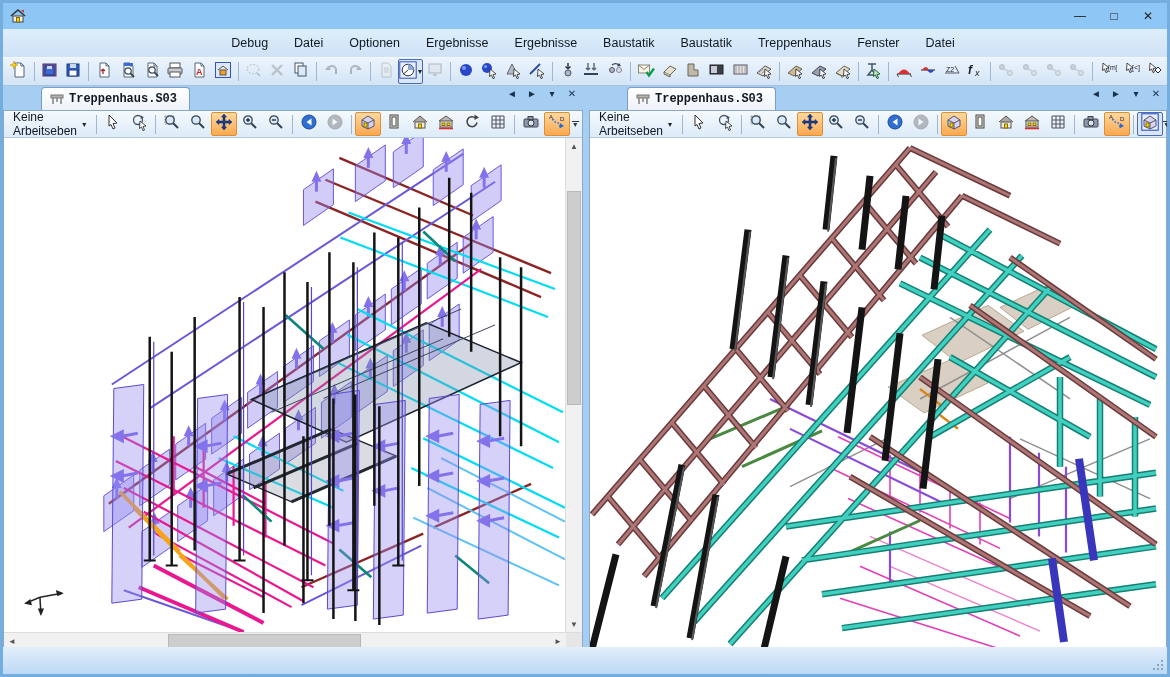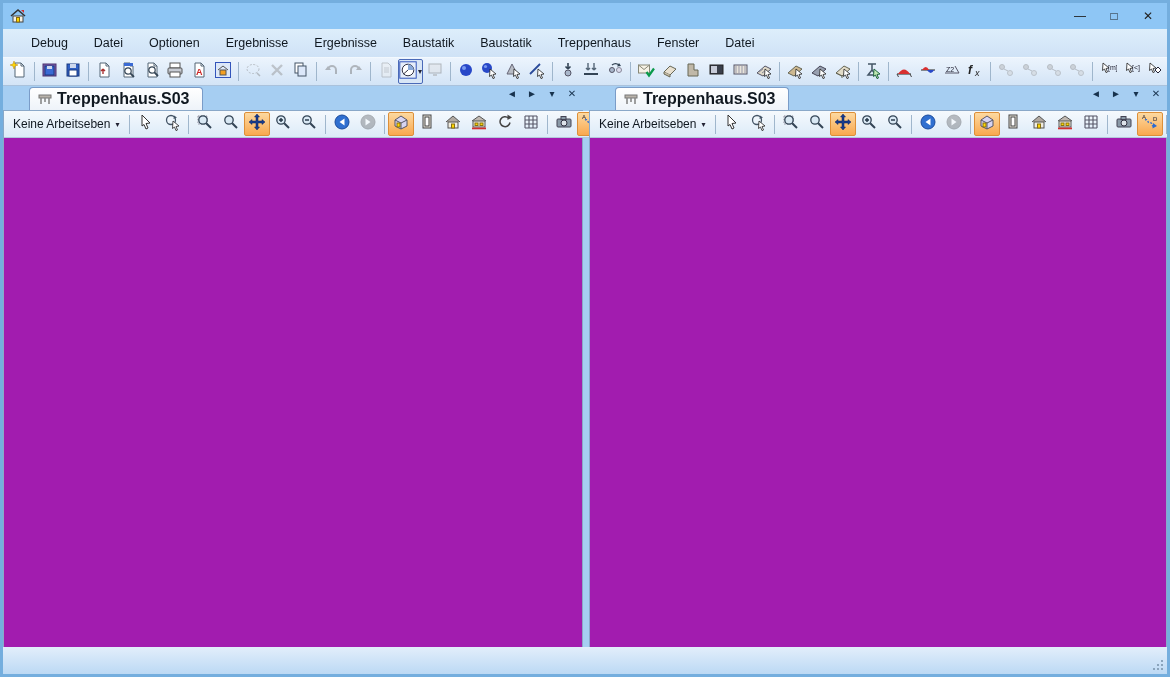--- a/index.html
+++ b/index.html
@@ -4,42 +4,42 @@
 <style>
   html,body{margin:0;padding:0;background:#e8e8e8;font-family:"Liberation Sans",sans-serif;}
   .window{position:relative;width:1170px;height:677px;background:#a6cef2;border:3px solid #74aede;box-sizing:border-box;overflow:hidden;}
   
   .titlebar{position:absolute;top:0;left:0;right:0;height:26px;background:#8ec6f5;display:flex;align-items:center;}
   .title-home{width:18px;height:18px;margin-left:6px;}
   .title-text{position:absolute;left:0;right:0;text-align:center;font-size:14px;color:#18222e;}
   .win-controls{position:absolute;right:2px;top:0;height:26px;display:flex;align-items:stretch;}
   .wc{width:34px;display:flex;align-items:center;justify-content:center;color:#222;font-size:12px;cursor:default;}
   
-  .menubar{position:absolute;top:26px;left:0;right:0;height:28px;background:linear-gradient(#ddeefb,#cfe2f6);display:flex;align-items:center;padding-left:16px;gap:2px;}
+  .menubar{position:absolute;top:26px;left:0;right:0;height:28px;background:linear-gradient(#ddeefb,#cfe2f6);display:flex;align-items:center;padding-left:16px;gap:2px;justify-content:center;}
   .menu-item{padding:3px 12px;font-size:12.5px;color:#101820;border-radius:2px;}
   
   .toolbar{position:absolute;top:54px;left:0;right:0;height:29px;background:linear-gradient(#ecf4fd,#d3e4f6);border-top:1px solid #f2f8fe;border-bottom:1px solid #aac2dc;display:flex;align-items:center;padding-left:4px;box-sizing:border-box;}
   .tbtn{width:25px;height:23px;display:flex;align-items:center;justify-content:center;border:1px solid transparent;border-radius:2px;position:relative;}
   .tbtn svg{width:18px;height:18px;}
   .sep{width:1px;height:19px;background:#9fb6cc;margin:0 3px;flex:none;}
   .disabled{opacity:.42;filter:grayscale(.95);}
   .active{background:linear-gradient(#fdd9a0,#f9a84f)!important;border-color:#dd8f38!important;}
   .framed{background:#d8e6f6;border-color:#4a6ab8!important;}
   .caret{font-size:8px;color:#223;margin-left:1px;}
   
   .workspace{position:absolute;top:83px;left:0;right:0;height:564px;display:flex;}
   .pane{position:relative;height:564px;}
   .pane.left{width:580px;margin-right:6px;}
   .pane.right{width:578px;}
   .tabstrip{position:absolute;top:0;left:0;right:0;height:24px;display:flex;align-items:flex-end;}
-  .tab{display:flex;align-items:center;gap:5px;height:22px;margin-left:26px;padding:0 12px 0 8px;background:linear-gradient(#ffffff,#eef3f9);border:1px solid #7a9cc8;border-bottom:none;border-radius:4px 4px 0 0;font-size:16px;font-weight:bold;color:#101820;}
+  .tab{display:flex;align-items:center;gap:5px;height:22px;margin-left:38px;padding:0 12px 0 8px;background:linear-gradient(#ffffff,#eef3f9);border:1px solid #7a9cc8;border-bottom:none;border-radius:4px 4px 0 0;font-size:12px;font-weight:bold;color:#101820;font-family:Liberation Mono, monospace;}
   .tab svg{width:14px;height:12px;}
   .tabnav{position:absolute;right:4px;top:3px;display:flex;gap:6px;align-items:center;}
   .tabnav .tn{color:#17324d;font-size:10px;line-height:1;width:14px;text-align:center;}
-  .pane-body{position:absolute;top:24px;left:0;right:0;bottom:0;border:1px solid #8aa8c8;background:#a21caf;display:flex;flex-direction:row;box-sizing:border-box;}
+  .pane-body{position:absolute;top:24px;left:0;right:0;bottom:0;border:1px solid #8aa8c8;background:#ef4444;display:flex;flex-direction:column;box-sizing:border-box;}
   .pane-toolbar{height:26px;flex:none;background:linear-gradient(#f5f9fd,#dcebf8);border-bottom:1px solid #b4c8dc;display:flex;align-items:center;padding:0 2px;gap:0;}
   .pane-toolbar .tbtn{width:24px;height:22px;}
   .workplane{display:flex;align-items:center;gap:5px;font-size:12px;color:#101820;padding:2px 6px;border:1px solid transparent;border-radius:2px;}
   .wp-caret{font-size:8px;color:#223;}
   .overflow-btn{margin-left:auto;width:14px;display:flex;flex-direction:column;align-items:center;color:#334;font-size:8px;line-height:.6;}
   .overflow-btn .bar{width:7px;height:0;border-top:1.5px solid #334;margin-bottom:1px;}
   .view-row{flex:1;display:flex;min-height:0;}
   .viewport{flex:1;position:relative;background:#fff;overflow:hidden;}
   .viewport svg{display:block;width:100%;height:100%;}
   

